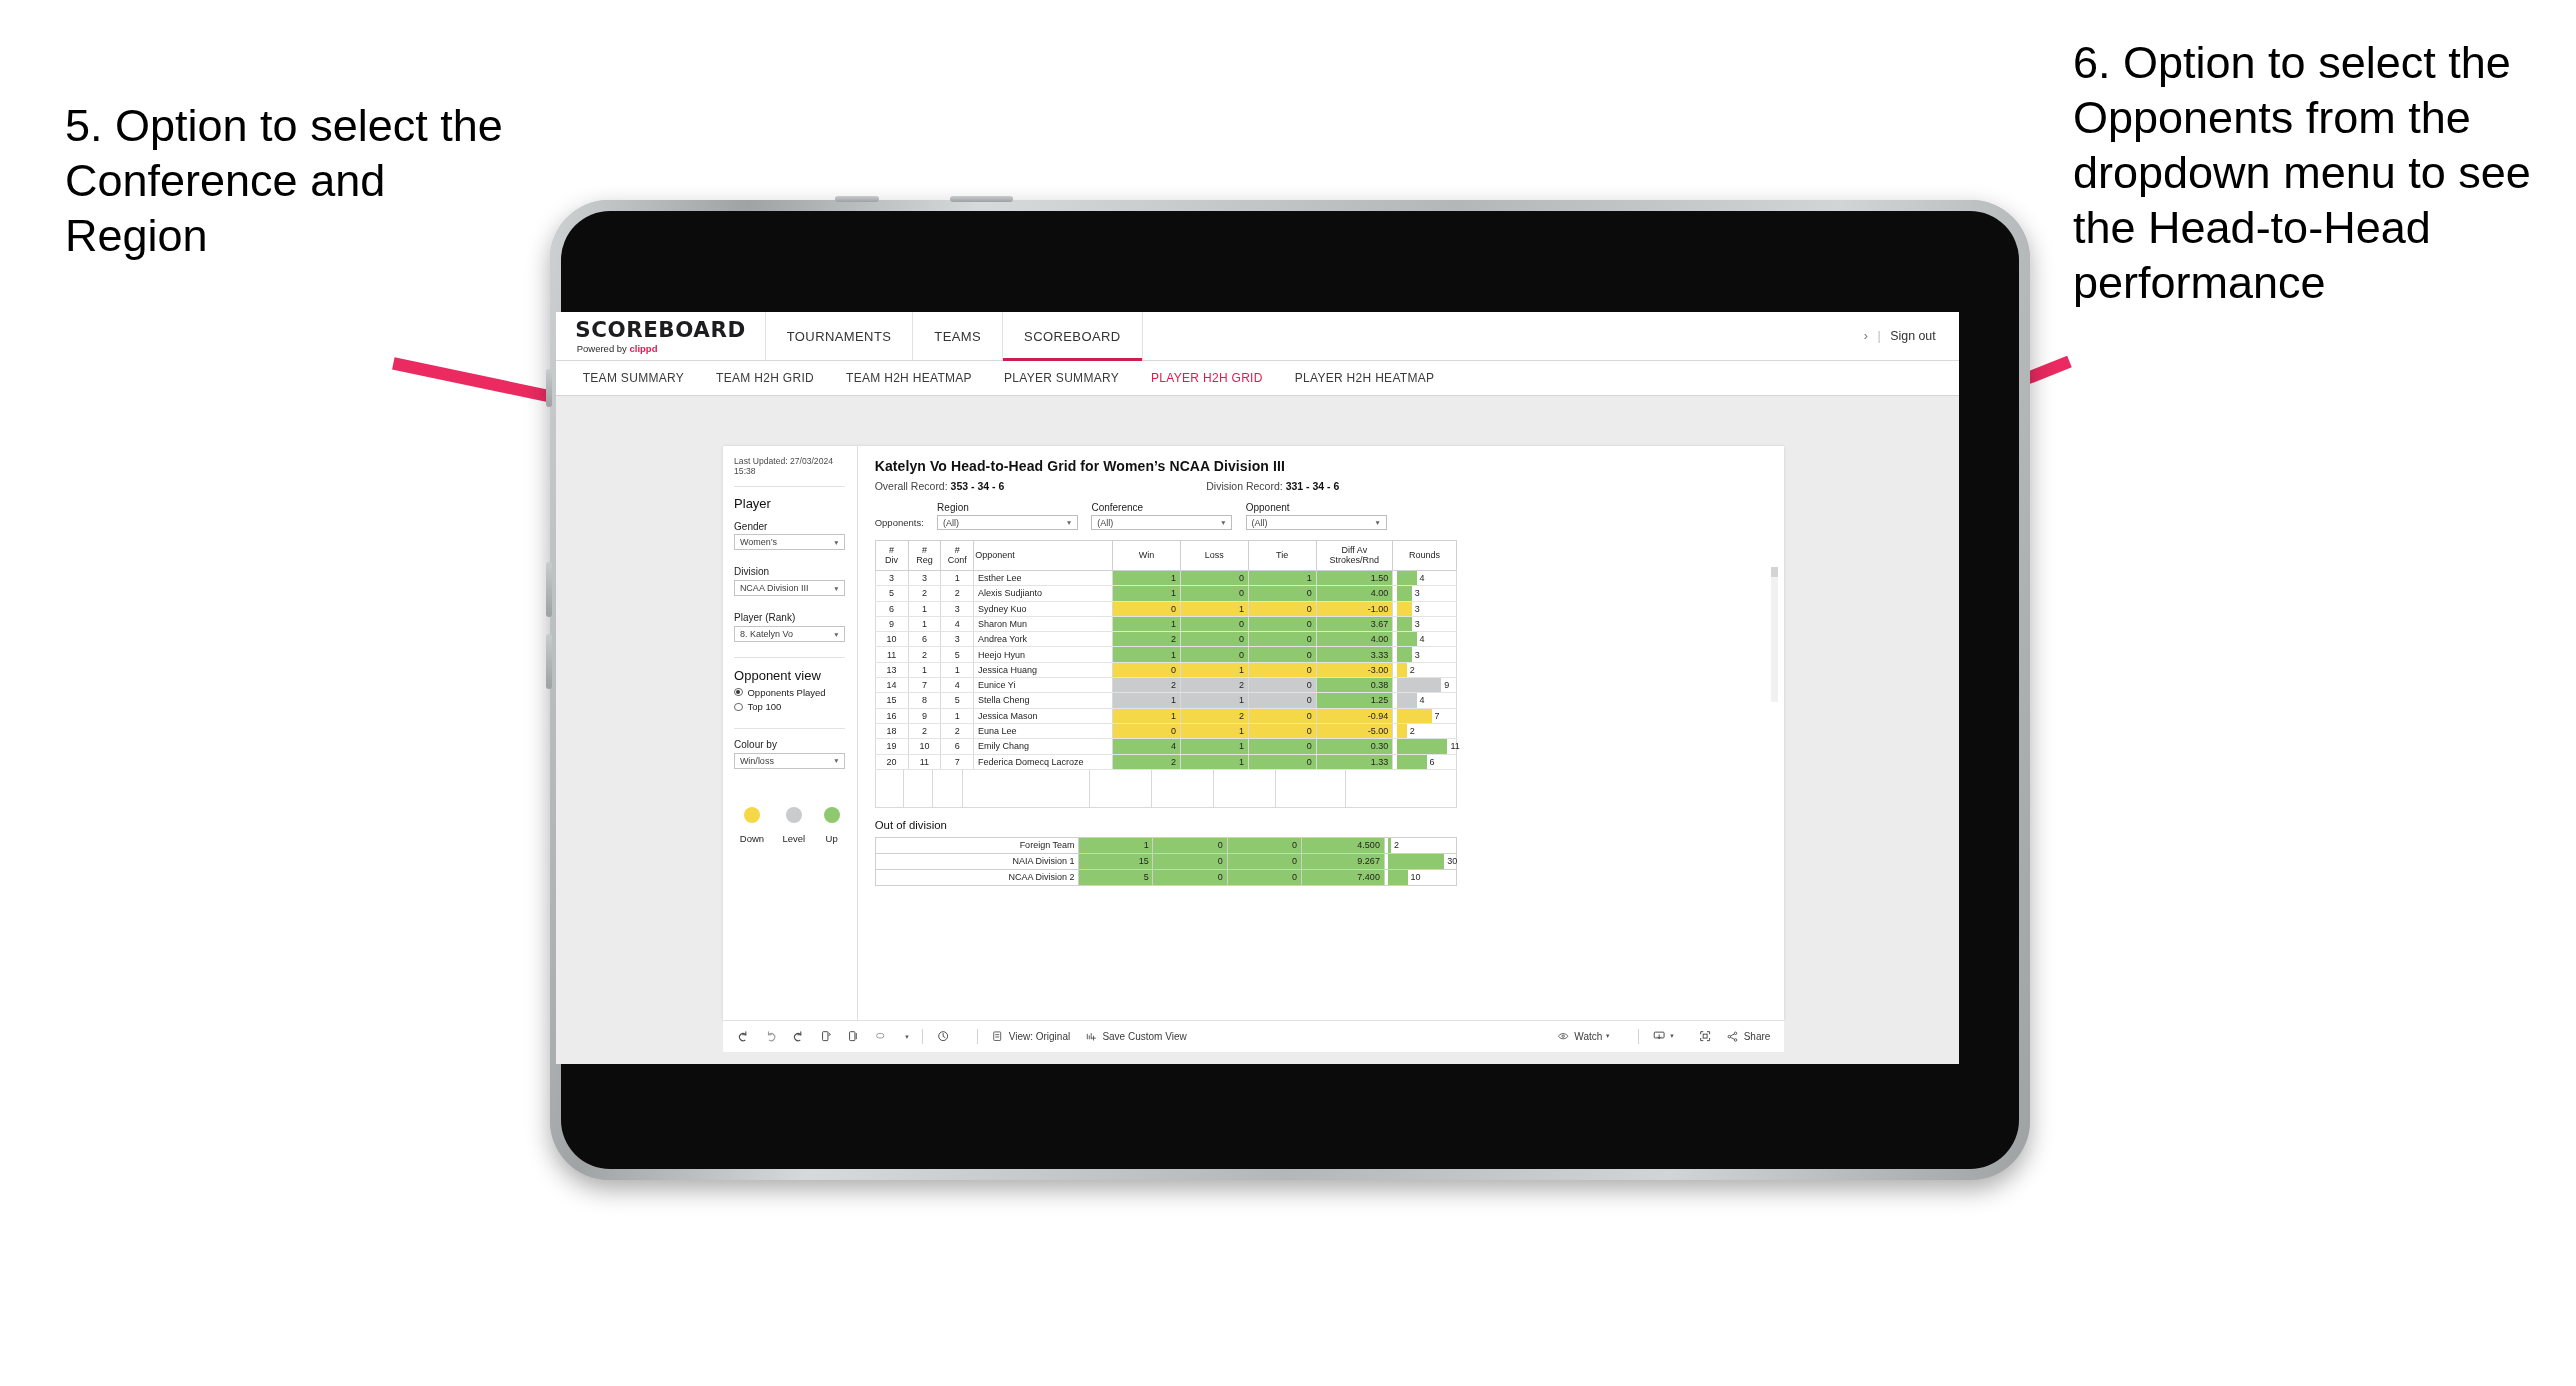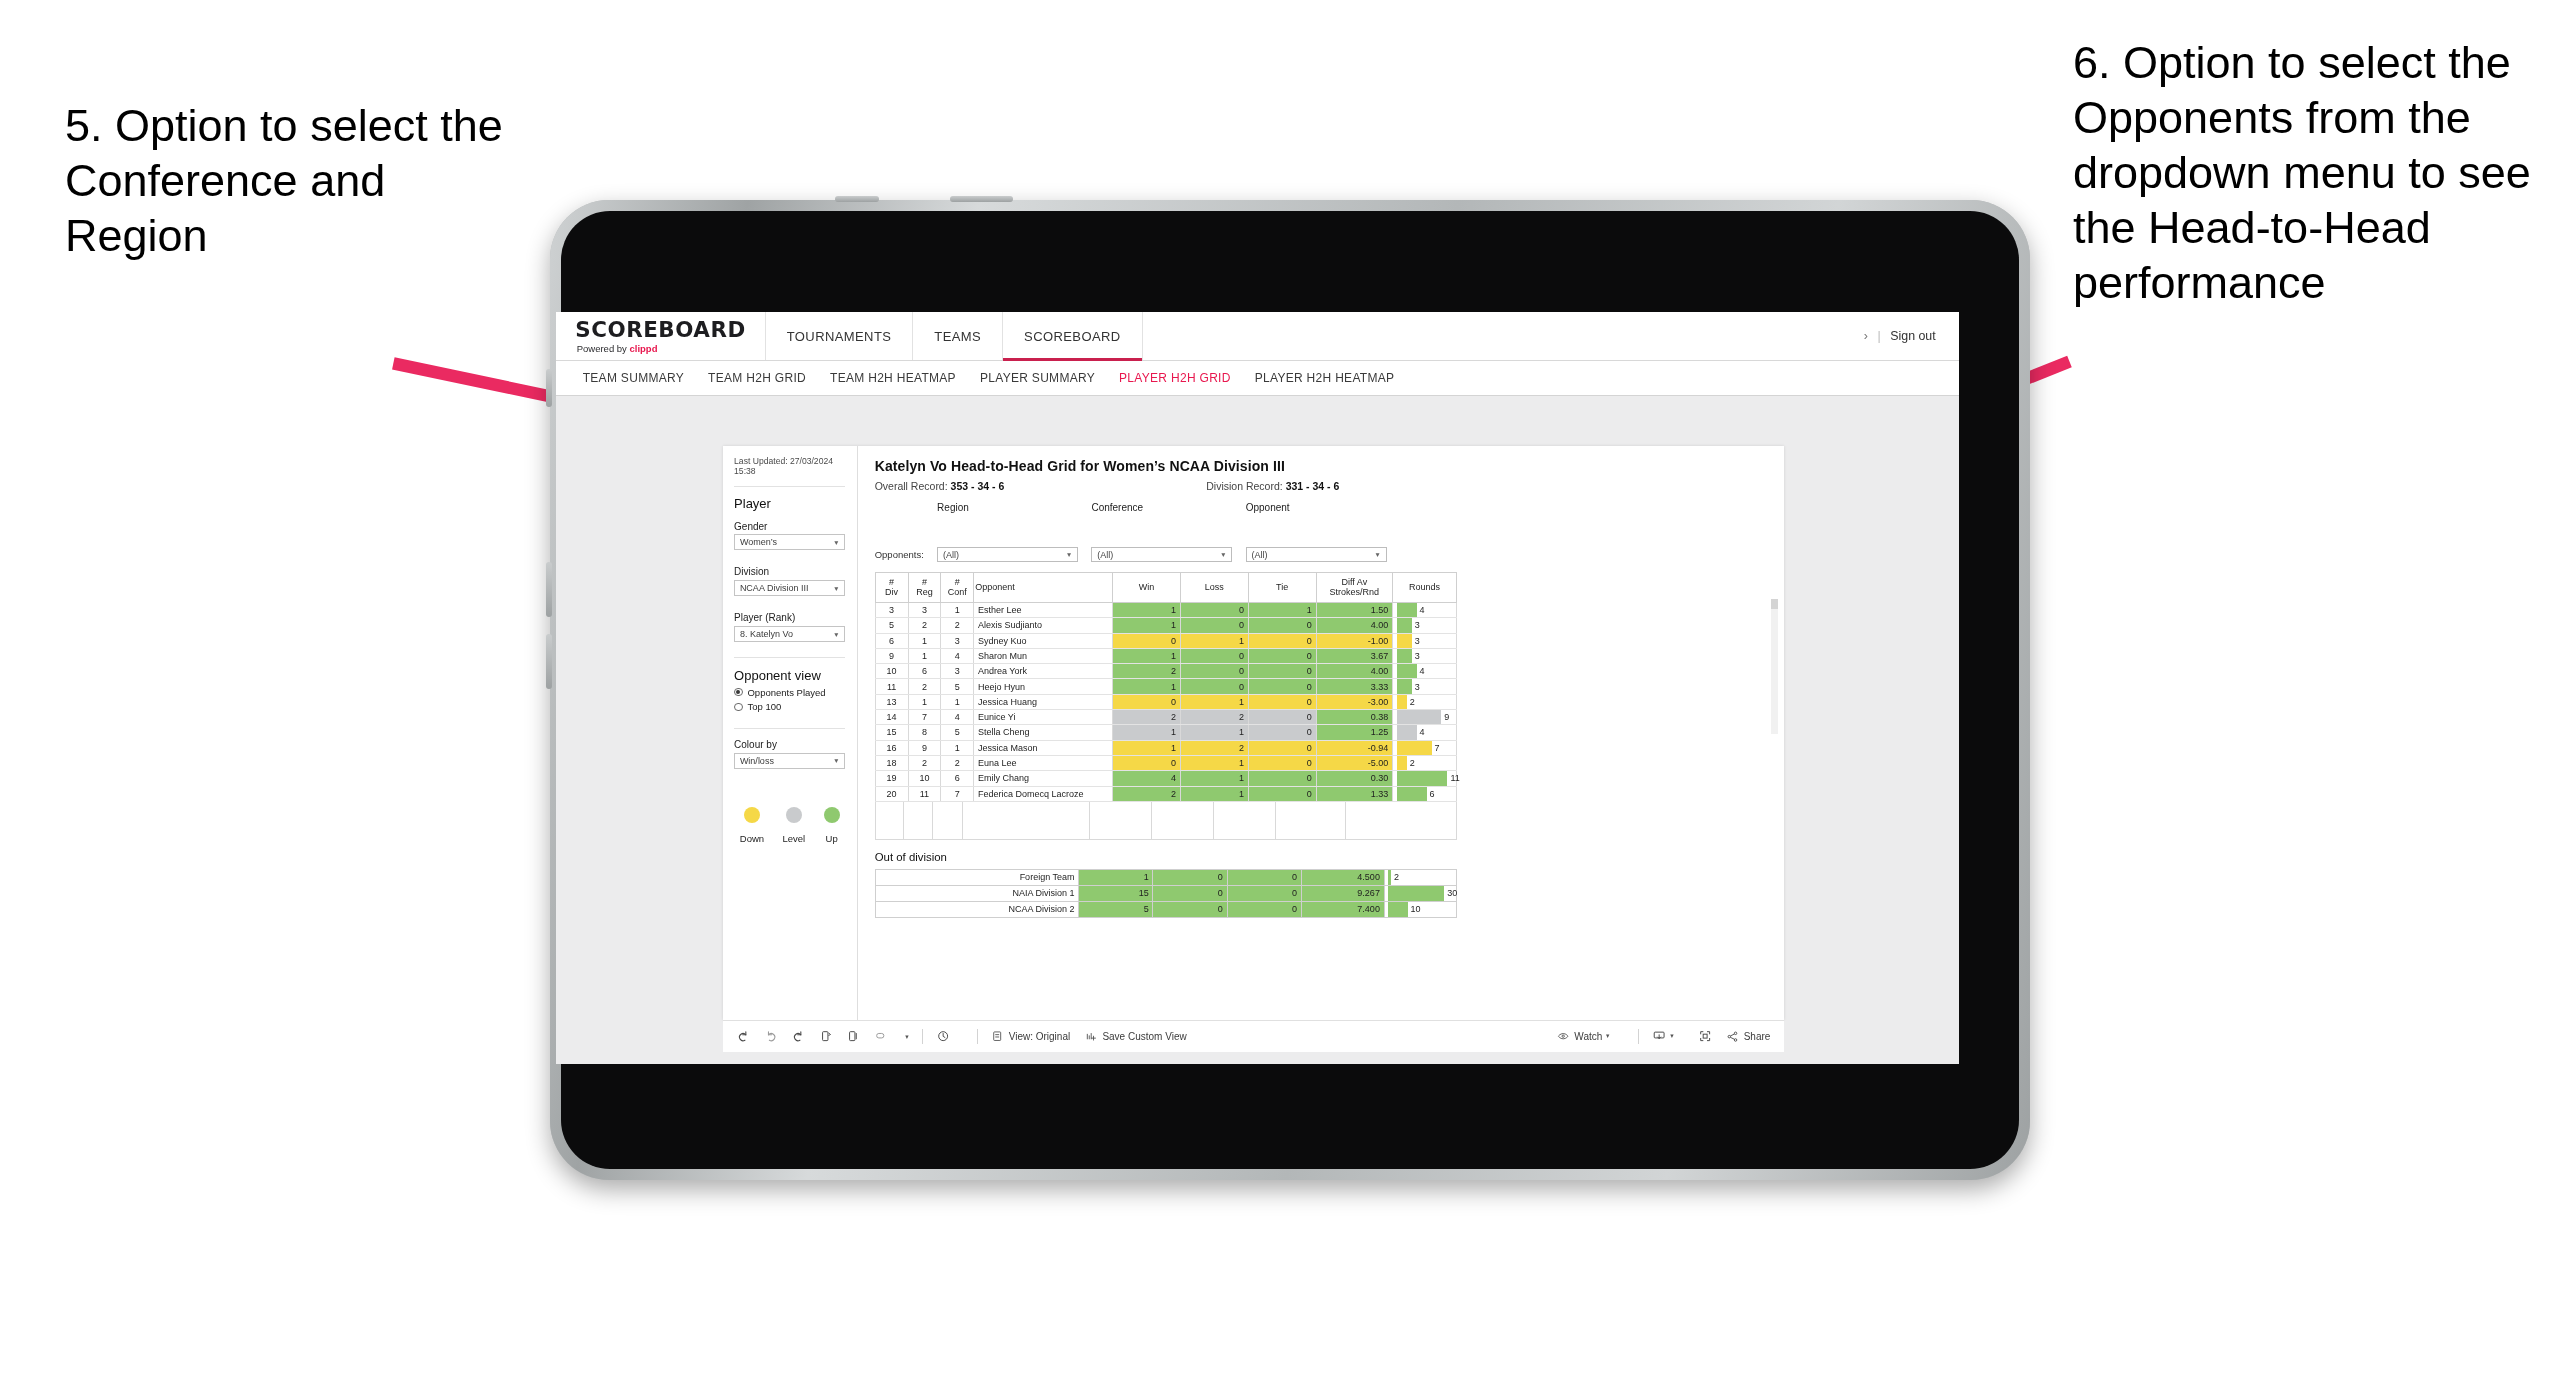--- a/index.html
+++ b/index.html
@@ -50,21 +50,21 @@
   .brand-sub{font-size:9.5px;color:#2b2b2e;margin-top:1px;}
   .brand-sub b{color:#e8174e;font-weight:700;}
   .navitem{display:flex;align-items:center;padding:0 21px;font-size:13px;color:#333;letter-spacing:0.4px;
            border-right:1px solid #e2e2e2;position:relative;}
   .navitem.active:after{content:"";position:absolute;left:0;right:0;bottom:-1px;height:2.9px;background:#c9204e;}
   .nav-right{margin-left:auto;display:flex;align-items:center;padding-right:23px;font-size:12.4px;color:#333;gap:9.5px;}
   .nav-chevron{color:#777;font-size:12.4px;}
   .nav-sep{color:#bbb;}
 
   
-  .subnav{background:#fff;height:34px;display:flex;align-items:center;padding-left:27px;gap:24px;
+  .subnav{background:#fff;height:34px;display:flex;align-items:center;padding-left:27px;gap:32px;
           border-bottom:1px solid #d4d4d4;}
   .subitem{font-size:12px;color:#3a3a3a;letter-spacing:0.3px;}
   .subitem.active{color:#e8174e;}
 
   
   .workspace{background:#ececed;height:670px;position:relative;}
   .sheet{position:absolute;left:167px;top:50px;width:1061px;height:574px;background:#fff;
          box-shadow:0 0 2.9px rgba(0,0,0,.12);display:flex;}
 
   
@@ -87,21 +87,21 @@
 
   
   .main{flex:1;padding:12.4px 15px 0 17px;box-sizing:border-box;position:relative;}
   .main-title{font-size:14px;color:#111;font-weight:700;letter-spacing:0.1px;}
   .rec-row{display:flex;margin-top:5.7px;font-size:10.5px;color:#444;}
   .rec-row .r2{margin-left:202px;}
   .rec-row b{color:#111;font-weight:700;}
 
   .filters{display:flex;align-items:flex-end;margin-top:9.5px;gap:13.3px;}
   .flabel{font-size:9.5px;color:#333;padding-bottom:2.9px;}
-  .fgroup{display:flex;flex-direction:column;gap:32px;}
+  .fgroup{display:flex;flex-direction:column;}
   .fgroup .cap{font-size:10px;color:#222;margin-bottom:2.9px;}
   .fsel{width:141px;height:15px;border:1px solid #bdbdbd;background:#fff;display:flex;align-items:center;
         justify-content:space-between;padding:0 4.8px;font-size:9px;color:#444;box-sizing:border-box;}
 
   
   table.grid{border-collapse:collapse;margin-top:9.5px;width:582px;table-layout:fixed;}
   table.grid th{border:1px solid #cfcfcf;font-size:9px;color:#1e1e1e;font-weight:400;
                 height:27px;vertical-align:middle;background:#fff;line-height:1.15;}
   table.grid td{border-left:1px solid #d9d9d9;border-right:1px solid #d9d9d9;border-bottom:1px solid #e3e3e3;
                 font-size:9px;color:#1e1e1e;height:14.3px;padding:0 3.8px;background:#fff;}

